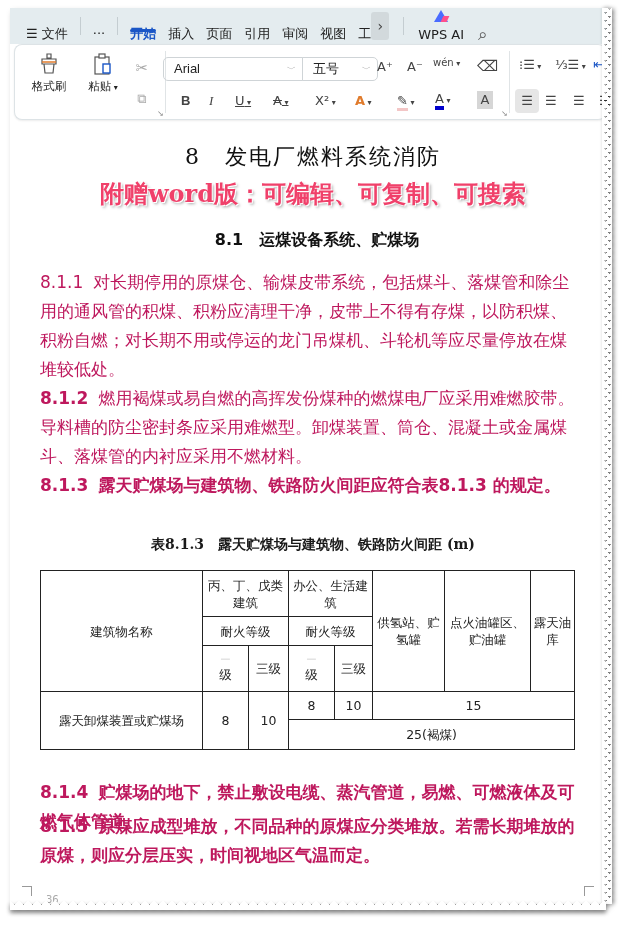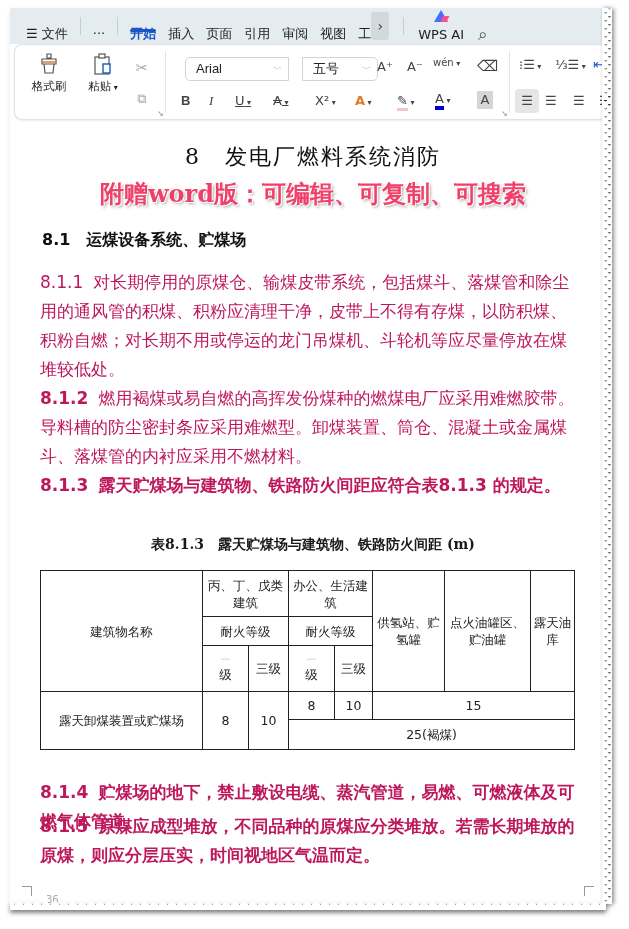--- a/index.html
+++ b/index.html
@@ -61,21 +61,21 @@
   .dialog-launcher { position: absolute; font-size: 8px; color: #888; }
 
   
   .doc { position: absolute; left: 18px; top: 118px; width: 570px; }
   .chapter-title { position: absolute; left: 0; top: 16px; width: 570px; text-align: center; font-family: "DejaVu Serif", serif; font-size: 22px; color: #111; letter-spacing: 2px; }
   .promo {
     position: absolute; left: 0; top: 52px; width: 570px; text-align: center;
     font-family: "DejaVu Serif", serif; font-weight: bold; font-size: 24px; color: #f0406a;
     text-shadow: 1px 1px 0 #fff, -1px -1px 0 #fff, 2px 2px 3px rgba(0,0,0,0.35);
   }
-  .section-title { position: absolute; left: 14px; top: 104px; width: 570px; font-weight: bold; font-size: 16px; color: #111; }
+  .section-title { position: absolute; left: 4px; top: 104px; width: 570px; text-align: center; font-weight: bold; font-size: 16px; color: #111; }
   .para { position: absolute; left: 12px; width: 540px; font-size: 17px; line-height: 29px; color: #be185d; }
   .para.bold { font-weight: bold; }
   .num { margin-right: 10px; }
   .table-caption { position: absolute; left: 0; top: 410px; width: 570px; text-align: center; font-weight: bold; font-size: 14px; font-family: "DejaVu Serif", serif; }
 
   table.fire {
     position: absolute; left: 12px; top: 444px; width: 534px; border-collapse: collapse;
     font-size: 12.5px; color: #222; table-layout: fixed;
   }
   table.fire td { border: 1px solid #222; text-align: center; vertical-align: middle; padding: 2px; line-height: 17px; }
@@ -131,21 +131,21 @@
             <rect x="10" y="11" width="7" height="9" fill="#fff" stroke="#1a56c6" stroke-width="1.4"></rect>
           </svg>
       </div>
       <div><span>粘贴</span><span style="font-size:8px"> ▾</span></div>
     </div>
     <div class="small-icon" style="left:118px;top:14px;width:18px;color:#aaa;font-size:15px;">✂</div>
     <div class="small-icon" style="left:118px;top:46px;width:18px;color:#aaa;">⧉</div>
     <div class="dialog-launcher" style="left:142px;top:64px;">↘</div>
     <div class="rb-divider" style="left:150px;"></div>
 
-    <div class="font-box" style="left:170px;width:104px;border-radius:5px 0 0 5px;">
+    <div class="font-box" style="left:148px;width:140px;border-radius:5px 0 0 5px;">
       <span>Arial</span>
       <span class="chev">﹀</span>
     </div>
     <div class="font-box" style="left:287px;width:76px;border-radius:0 5px 5px 0;">
       <span>五号</span>
       <span class="chev">﹀</span>
     </div>
     <div class="small-icon" style="left:362px;top:14px;">A⁺</div>
     <div class="small-icon" style="left:392px;top:14px;">A⁻</div>
     <div class="small-icon" style="left:418px;top:12px;font-size:10px;"><span>wén</span><span style="font-size:8px"> ▾</span></div>

